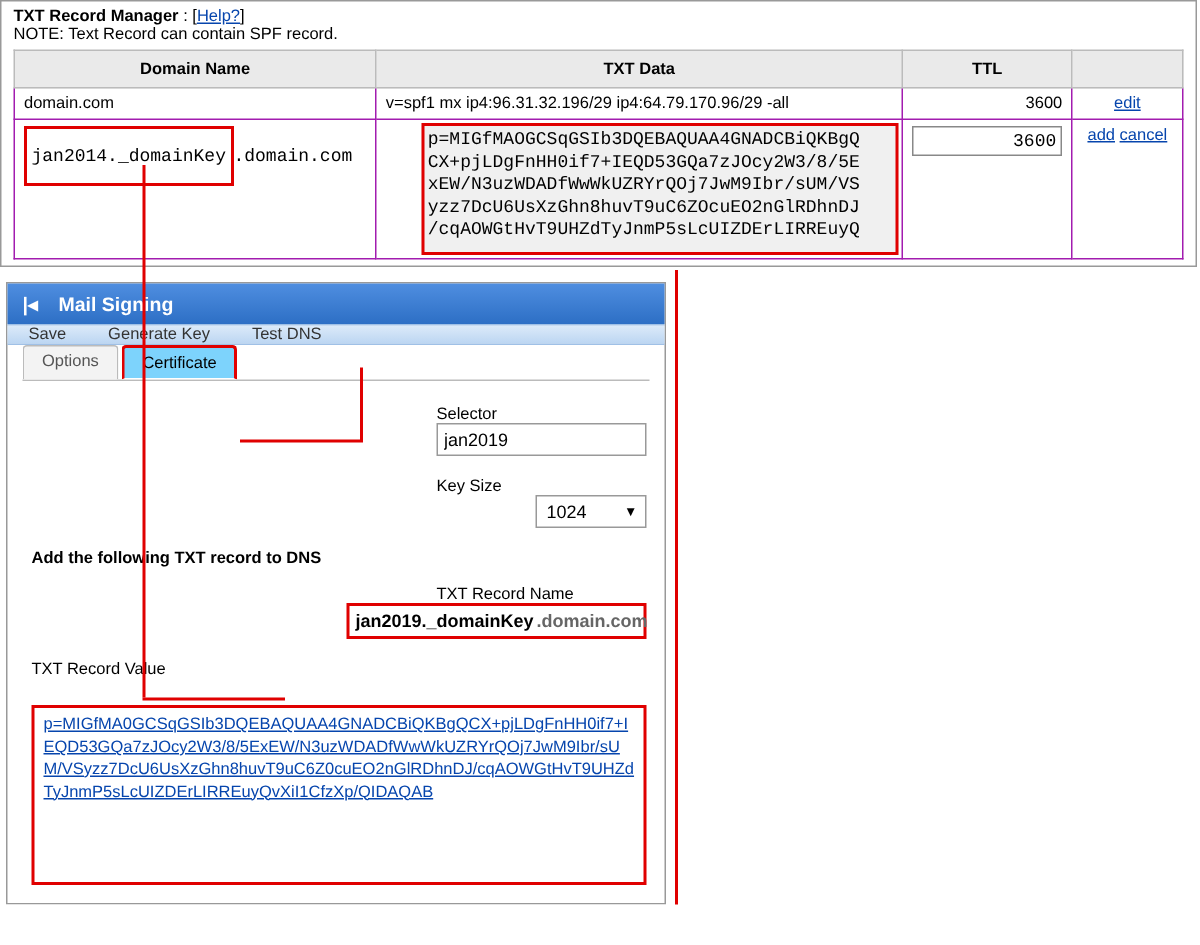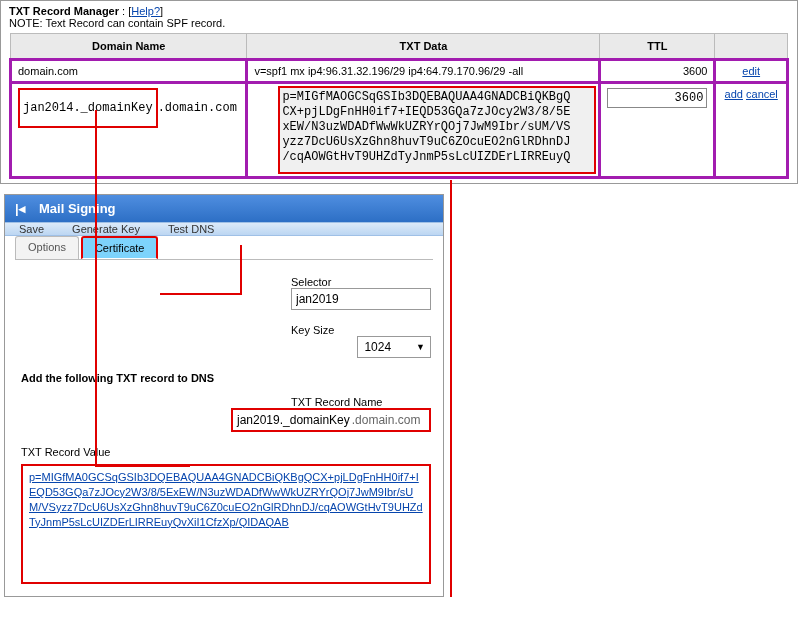--- a/index.html
+++ b/index.html
@@ -27,21 +27,21 @@
     margin-top: 4px;
   }
   .records-table th {
     background: #eaeaea;
     border: 1px solid #bbb;
     font-weight: bold;
     padding: 6px;
     font-size: 11px;
   }
   .records-table td {
-    border: 3px solid #a21caf;
+    border: 1px solid #a21caf;
     padding: 4px 6px;
     font-size: 11px;
     vertical-align: top;
     font-family: Verdana, Arial, sans-serif;
   }
   .mono {
     font-family: "Courier New", monospace;
     font-size: 12px;
   }
   .link { color: #0645ad; text-decoration: underline; cursor: pointer; }
@@ -163,20 +163,21 @@
   }
   .txt-name-input {
     border: 2px solid #e00000;
     padding: 2px 3px;
     width: 200px;
     font-size: 12px;
     display: inline-flex;
   }
   .txt-name-input .part {
     padding: 1px 1px;
+    font-weight: bold;
   }
   .txt-value-box {
     border: 2px solid #e00000;
     height: 120px;
     padding: 4px 6px;
     font-size: 11px;
     line-height: 1.35;
     word-break: break-all;
     color: #0645ad;
     text-decoration: underline;
@@ -271,21 +272,21 @@
         </div>
       </div>
       <div class="section-head">Add the following TXT record to DNS</div>
       <div class="form-row">
         <div class="form-label">TXT Record Name</div>
         <div class="txt-name-input">
           <span class="part">jan2019._domainKey</span>
             <span class="part" style="color:#666">.domain.com</span>
         </div>
       </div>
-      <div class="form-label" style="width:auto;margin-bottom:6px">TXT Record Value</div>
+      <div class="form-label" style="width:auto;margin-bottom:18px">TXT Record Value</div>
       <div class="txt-value-box">p=MIGfMA0GCSqGSIb3DQEBAQUAA4GNADCBiQKBgQCX+pjLDgFnHH0if7+IEQD53GQa7zJOcy2W3/8/5ExEW/N3uzWDADfWwWkUZRYrQOj7JwM9Ibr/sUM/VSyzz7DcU6UsXzGhn8huvT9uC6Z0cuEO2nGlRDhnDJ/cqAOWGtHvT9UHZdTyJnmP5sLcUIZDErLIRREuyQvXiI1CfzXp/QIDAQAB</div>
     </div>
   </div>
 
   <div class="red-line" style="left:95px; top:110px; width:2px; height:355px;"></div>
   <div class="red-line" style="left:95px; top:465px; width:95px; height:2px;"></div>
 
   <div class="red-line" style="left:240px; top:245px; width:2px; height:50px;"></div>
   <div class="red-line" style="left:160px; top:293px; width:80px; height:2px;"></div>
 

